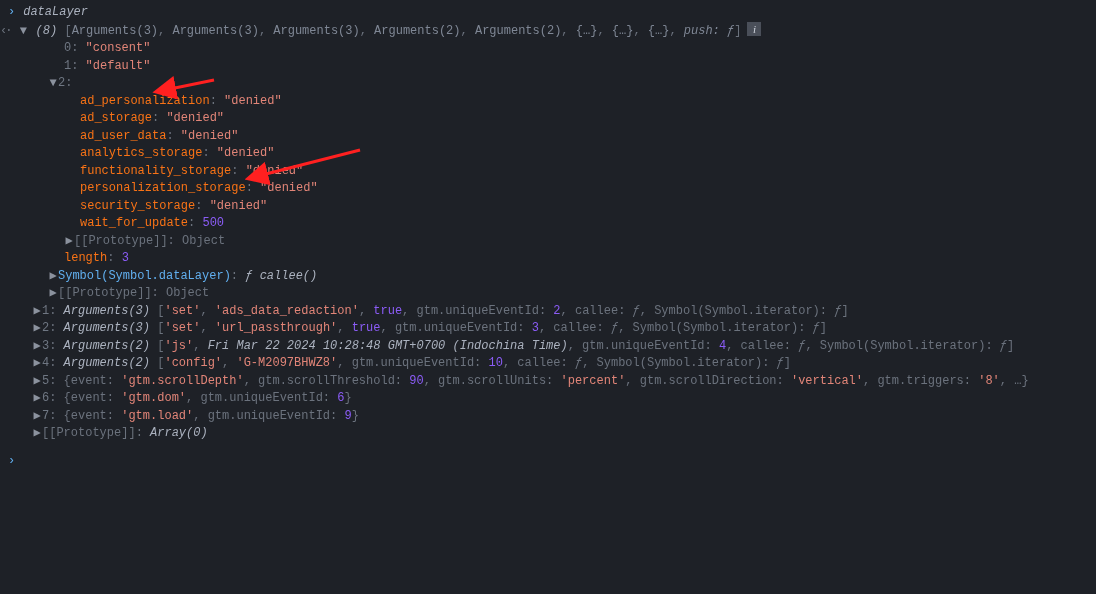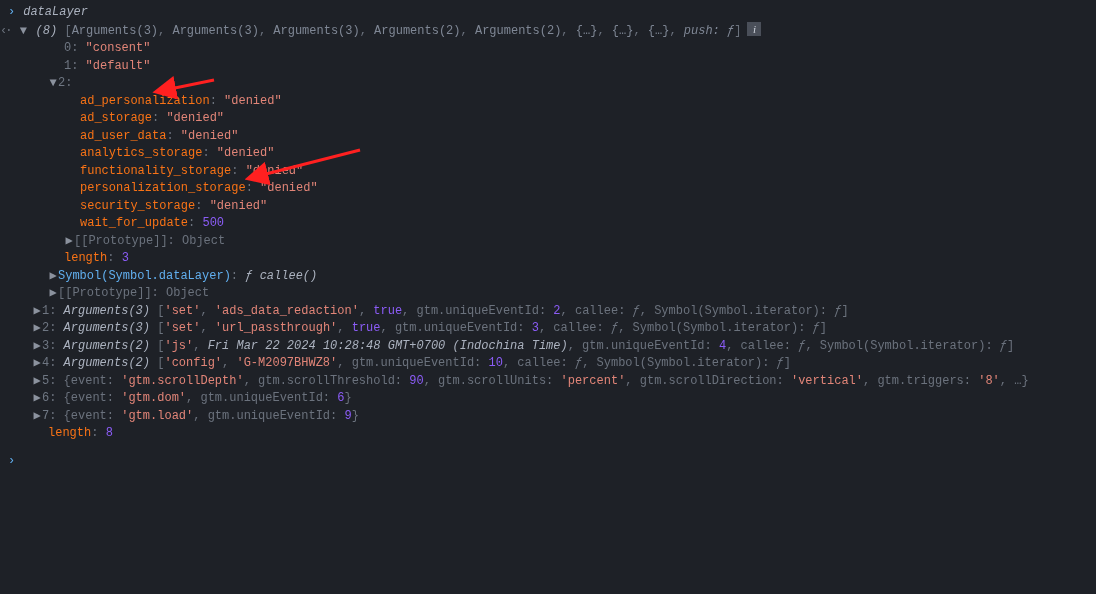--- a/index.html
+++ b/index.html
@@ -60,21 +60,21 @@
     <div class="row"><span class="sp" style="width:64px"></span><span class="prop">length</span><span class="dim">: </span><span class="num">3</span></div>
     <div class="row"><span class="sp" style="width:48px"></span><span class="arrow">▶</span><span class="iter">Symbol(Symbol.dataLayer)</span><span class="dim">: </span><span class="summary" style="font-style:italic">ƒ callee()</span></div>
     <div class="row"><span class="sp" style="width:48px"></span><span class="arrow">▶</span><span class="dim">[[Prototype]]: Object</span></div>
     <div class="row"><span class="sp" style="width:32px"></span><span class="arrow">▶</span><span class="idx">1</span><span class="dim">: </span><span class="summary">Arguments(3)</span> <span class="dim">[</span><span class="str">'set'</span><span class="dim">, </span><span class="str">'ads_data_redaction'</span><span class="dim">, </span><span class="bool">true</span><span class="dim">, gtm.uniqueEventId: </span><span class="num">2</span><span class="dim">, callee: </span><span class="dim" style="font-style:italic">ƒ</span><span class="dim">, Symbol(Symbol.iterator): </span><span class="dim" style="font-style:italic">ƒ</span><span class="dim">]</span></div>
     <div class="row"><span class="sp" style="width:32px"></span><span class="arrow">▶</span><span class="idx">2</span><span class="dim">: </span><span class="summary">Arguments(3)</span> <span class="dim">[</span><span class="str">'set'</span><span class="dim">, </span><span class="str">'url_passthrough'</span><span class="dim">, </span><span class="bool">true</span><span class="dim">, gtm.uniqueEventId: </span><span class="num">3</span><span class="dim">, callee: </span><span class="dim" style="font-style:italic">ƒ</span><span class="dim">, Symbol(Symbol.iterator): </span><span class="dim" style="font-style:italic">ƒ</span><span class="dim">]</span></div>
     <div class="row"><span class="sp" style="width:32px"></span><span class="arrow">▶</span><span class="idx">3</span><span class="dim">: </span><span class="summary">Arguments(2)</span> <span class="dim">[</span><span class="str">'js'</span><span class="dim">, </span><span class="summary">Fri Mar 22 2024 10:28:48 GMT+0700 (Indochina Time)</span><span class="dim">, gtm.uniqueEventId: </span><span class="num">4</span><span class="dim">, callee: </span><span class="dim" style="font-style:italic">ƒ</span><span class="dim">, Symbol(Symbol.iterator): </span><span class="dim" style="font-style:italic">ƒ</span><span class="dim">]</span></div>
     <div class="row"><span class="sp" style="width:32px"></span><span class="arrow">▶</span><span class="idx">4</span><span class="dim">: </span><span class="summary">Arguments(2)</span> <span class="dim">[</span><span class="str">'config'</span><span class="dim">, </span><span class="str">'G-M2097BHWZ8'</span><span class="dim">, gtm.uniqueEventId: </span><span class="num">10</span><span class="dim">, callee: </span><span class="dim" style="font-style:italic">ƒ</span><span class="dim">, Symbol(Symbol.iterator): </span><span class="dim" style="font-style:italic">ƒ</span><span class="dim">]</span></div>
     <div class="row"><span class="sp" style="width:32px"></span><span class="arrow">▶</span><span class="idx">5</span><span class="dim">: </span><span class="dim">{event: </span><span class="str">'gtm.scrollDepth'</span><span class="dim">, gtm.scrollThreshold: </span><span class="num">90</span><span class="dim">, gtm.scrollUnits: </span><span class="str">'percent'</span><span class="dim">, gtm.scrollDirection: </span><span class="str">'vertical'</span><span class="dim">, gtm.triggers: </span><span class="str">'8'</span><span class="dim">, …}</span></div>
     <div class="row"><span class="sp" style="width:32px"></span><span class="arrow">▶</span><span class="idx">6</span><span class="dim">: </span><span class="dim">{event: </span><span class="str">'gtm.dom'</span><span class="dim">, gtm.uniqueEventId: </span><span class="num">6</span><span class="dim">}</span></div>
     <div class="row"><span class="sp" style="width:32px"></span><span class="arrow">▶</span><span class="idx">7</span><span class="dim">: </span><span class="dim">{event: </span><span class="str">'gtm.load'</span><span class="dim">, gtm.uniqueEventId: </span><span class="num">9</span><span class="dim">}</span></div>
-    <div class="row"><span class="sp" style="width:48px"></span><span class="prop">length</span><span class="dim">: </span><span class="num">8</span></div>
+    <div class="row"><span class="sp" style="width:32px"></span><span class="arrow">▶</span><span class="dim">[[Prototype]]</span><span class="dim">: </span><span class="summary">Array(0)</span></div>
     <div class="row" style="height:10px"></div>
     <div class="row"><span class="sp" style="width:8px"></span><span class="input-caret">›</span></div>
   </div>
 
 <svg class="annot" width="1096" height="594">
   <defs>
     <marker id="ah" markerWidth="8" markerHeight="8" refX="2" refY="4" orient="auto">
       <path d="M0,0 L8,4 L0,8 Z" fill="#ff2020"></path>
     </marker>
   </defs>

